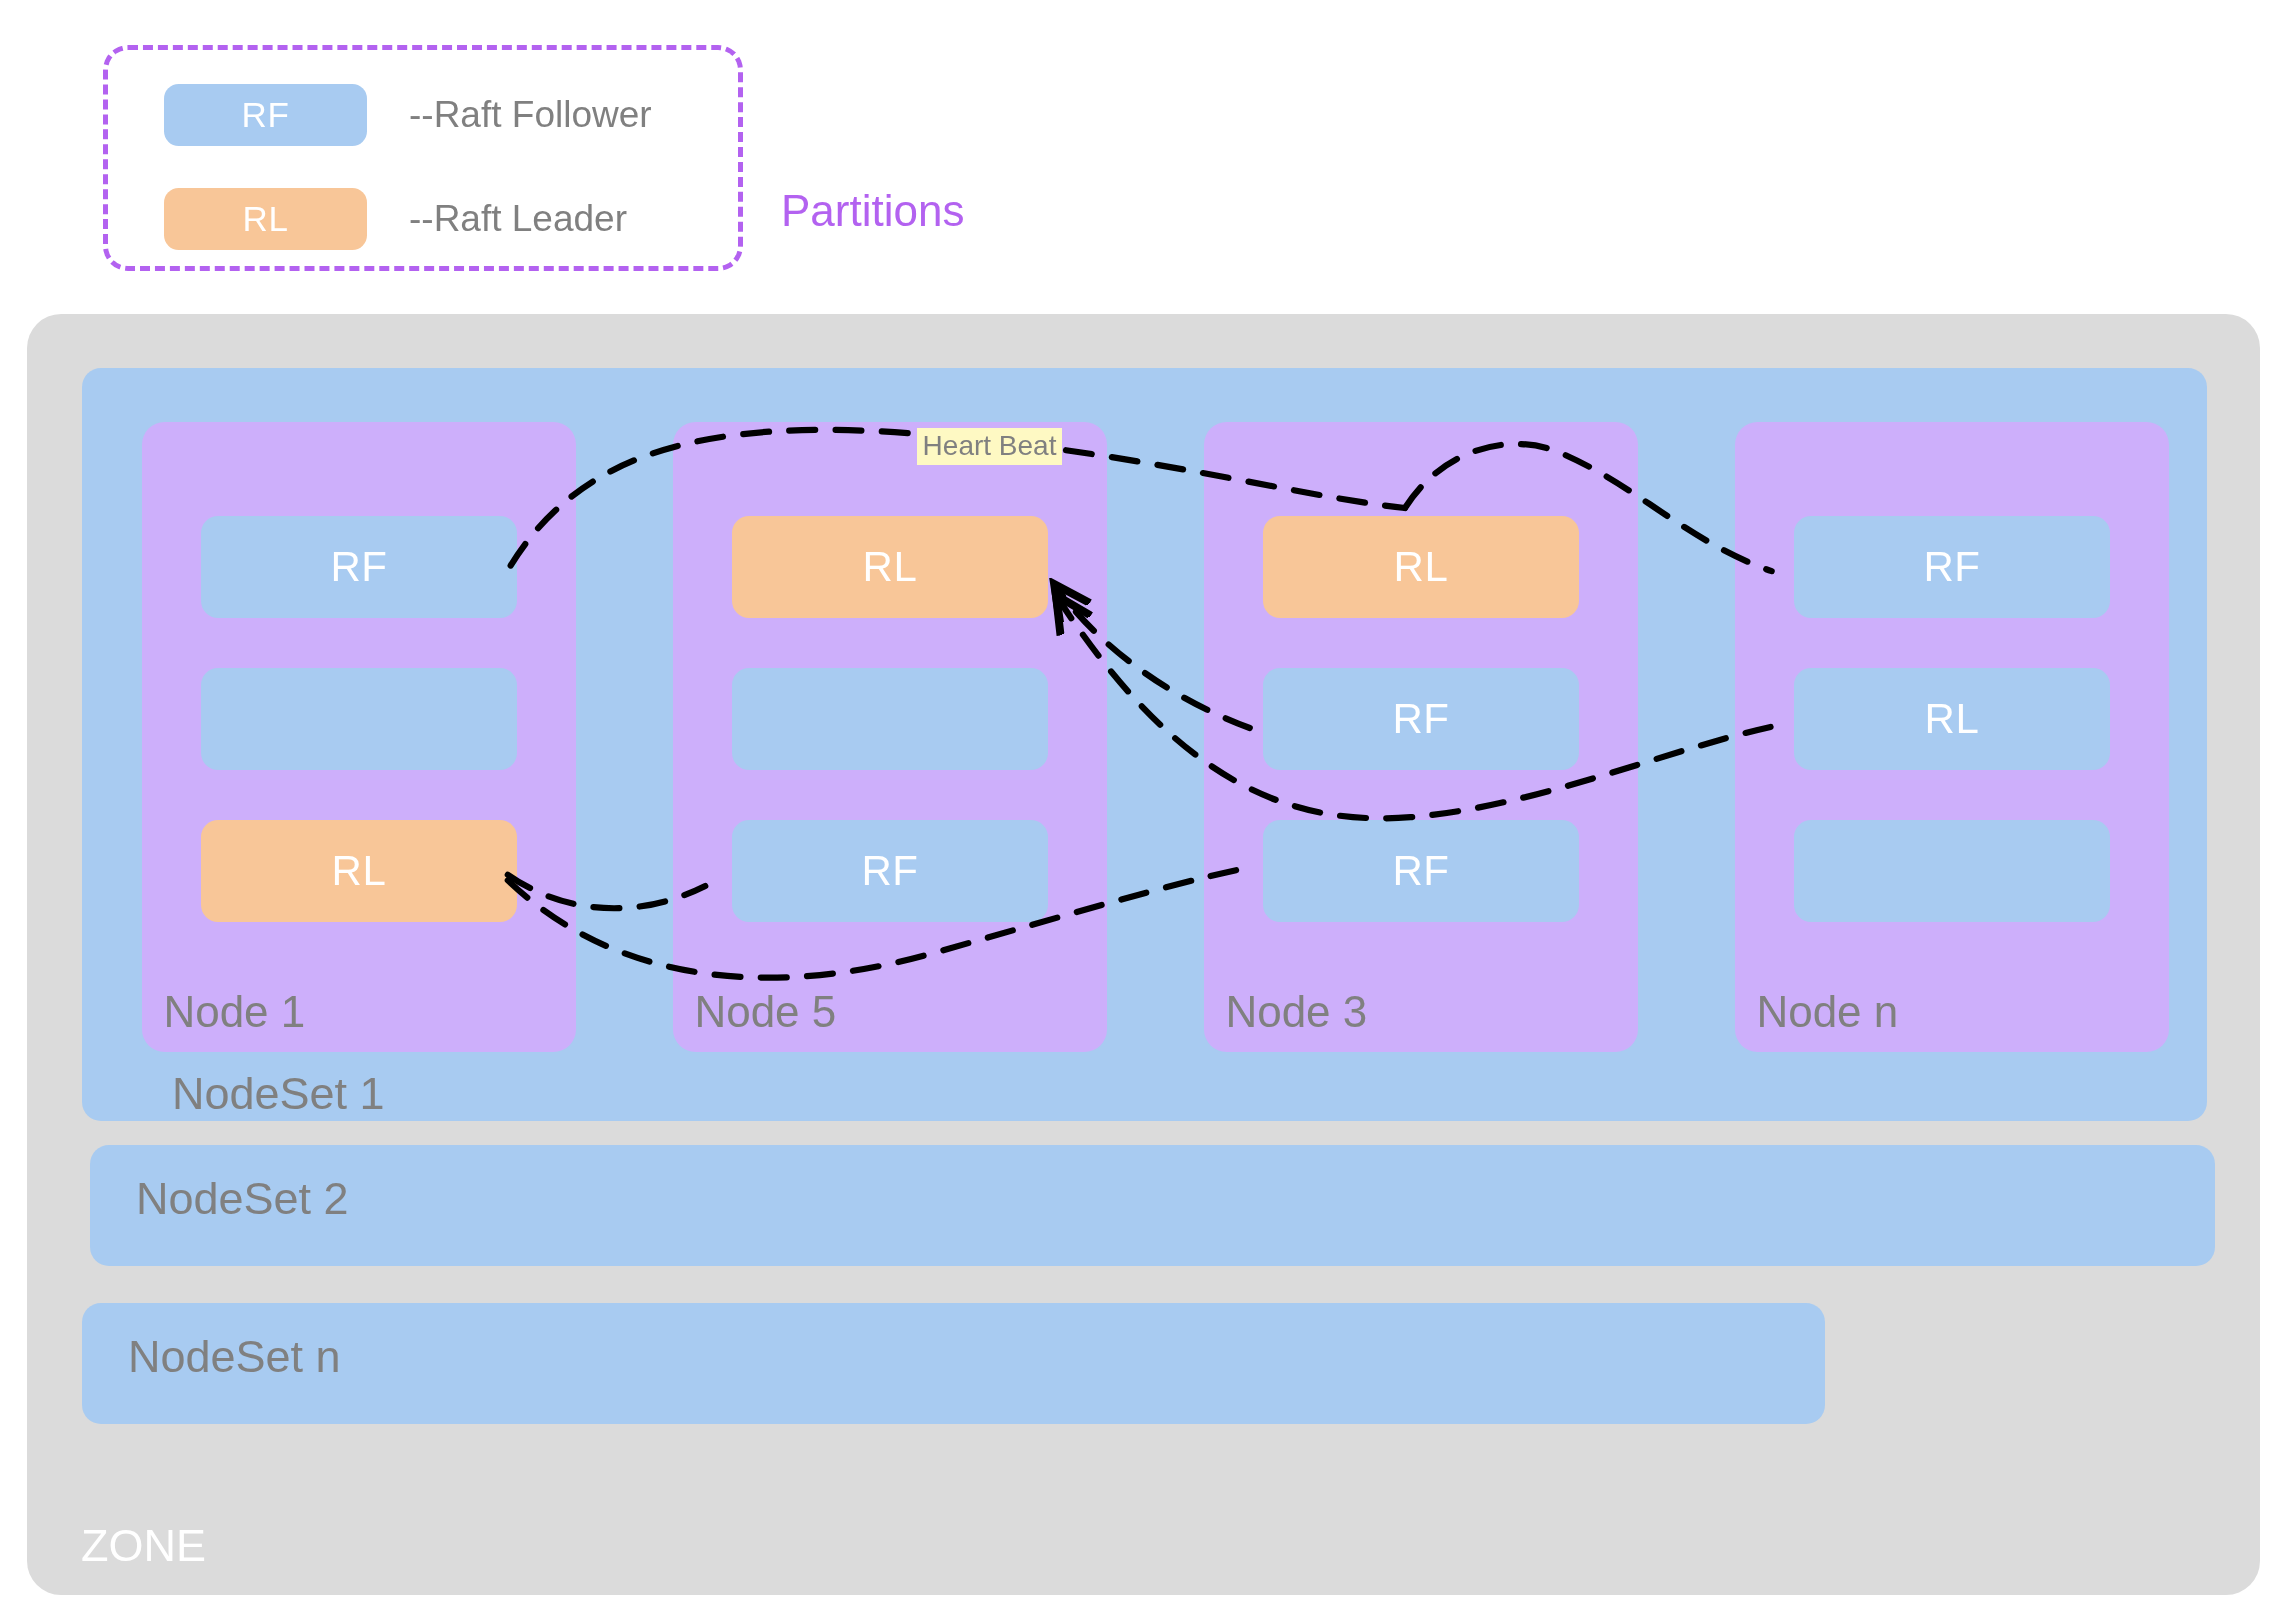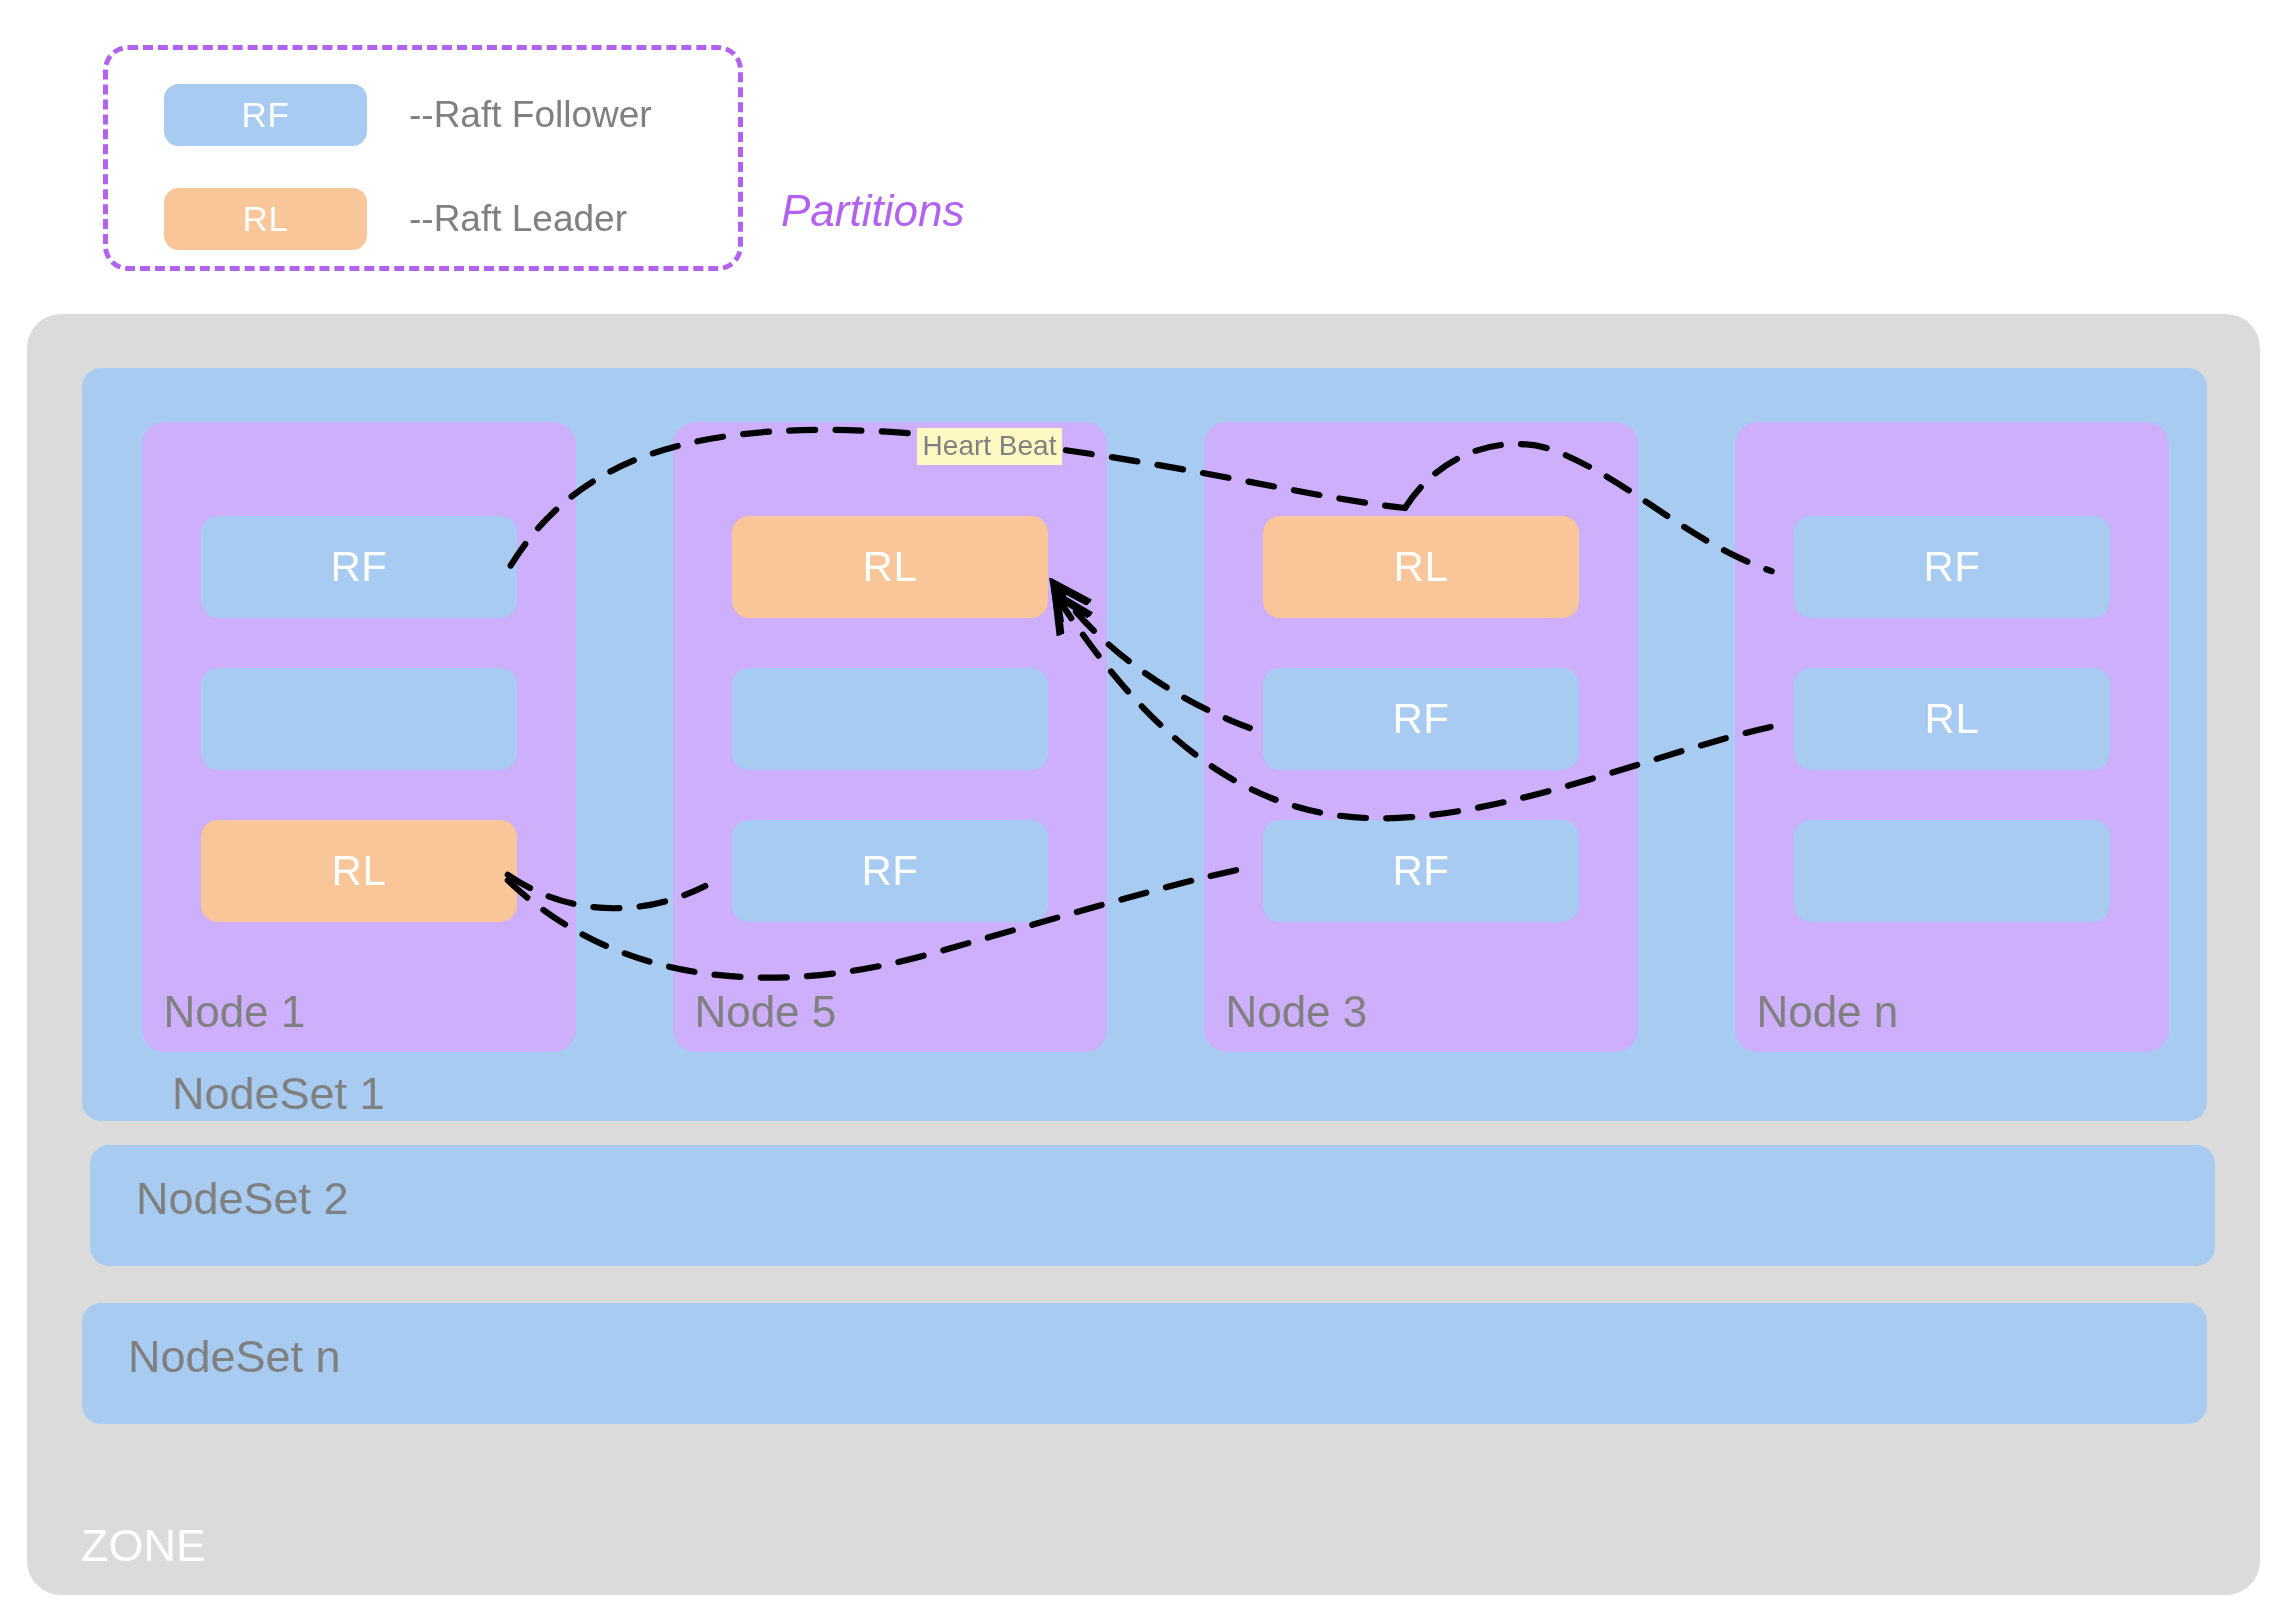--- a/index.html
+++ b/index.html
@@ -55,21 +55,20 @@
     font-size: 37px;
     white-space: nowrap;
   }
   #partitions-label {
     position: absolute;
     left: 781px;
     top: 186px;
     color: #b362f0;
     font-size: 44px;
     white-space: nowrap;
-    font-style: italic;
   }
 
   
   #zone {
     position: absolute;
     left: 27px;
     top: 314px;
     width: 2233px;
     height: 1281px;
     background: #dbdbdb;
@@ -100,21 +99,21 @@
   #nodeset-2 {
     left: 55px;
     top: 831px;
     width: 2125px;
     height: 121px;
     margin-left: 8px;
   }
   #nodeset-n {
     left: 55px;
     top: 989px;
-    width: 2125px;
+    width: 1743px;
     height: 121px;
   }
   .nodeset-label {
     position: absolute;
     color: #808080;
     font-size: 45px;
     white-space: nowrap;
   }
   #nodeset-1 > .nodeset-label { left: 46px; bottom: 1px; margin-left: 44px; }
   #nodeset-2 > .nodeset-label { left: 46px; top: 28px; }

